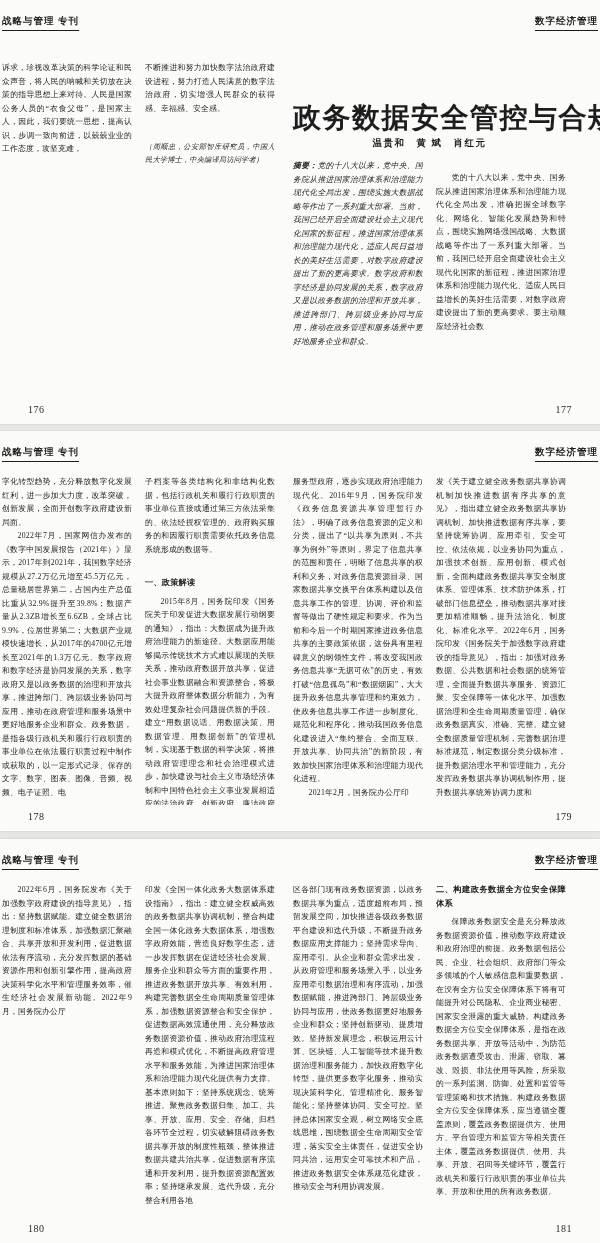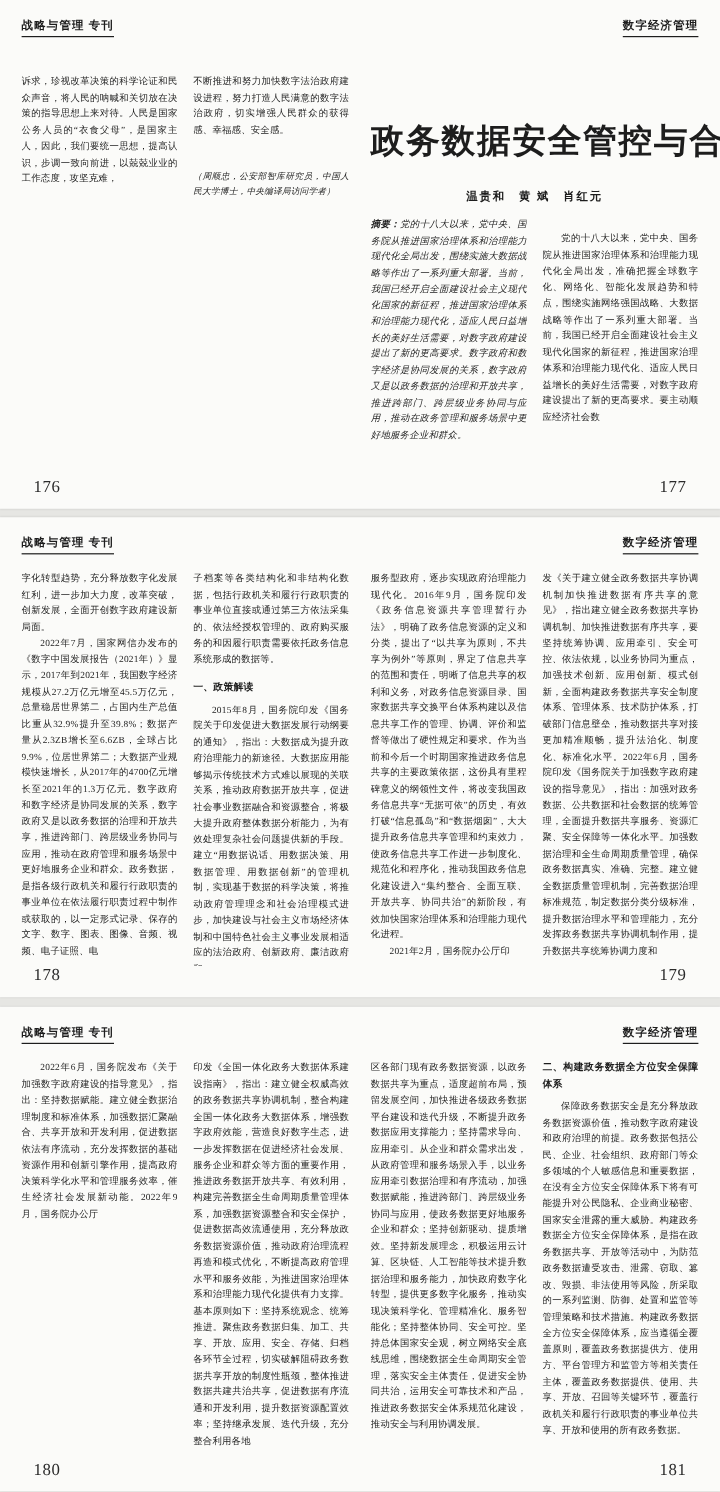--- a/index.html
+++ b/index.html
@@ -4,66 +4,66 @@
 <style>
   * { margin:0; padding:0; box-sizing:border-box; }
   html,body { background:#e6e6e3; }
   #canvas {
     width:600px; height:1243px; background:#e6e6e3;
     font-family:"Liberation Serif","DejaVu Serif",serif;
     color:#1d1d1d; overflow:hidden; margin:0 auto; position:relative;
   }
   .spread {
     background:#fbfbf9; position:relative;
-    padding:15px 18px 0; overflow:hidden;
+    padding:15px 2px 0; overflow:hidden;
     box-shadow:0 0 2px rgba(0,0,0,0.12);
   }
   #spread1 { height:424px; }
   #spread2 { height:400px; margin-top:7px; }
   #spread3 { height:404px; margin-top:8px; }
 
   .hdr-row { display:flex; justify-content:space-between; align-items:flex-start; height:16px; }
   .hdr {
     font-weight:bold; font-size:9.5px; letter-spacing:1px;
     border-bottom:1px solid #1d1d1d; padding-bottom:2px; white-space:nowrap;
   }
 
   .pages { display:flex; gap:18px; margin-top:13px; }
   .pg { width:273px; position:relative; }
 
-  .cols { display:flex; overflow:hidden;justify-content:space-between; }
+  .cols { display:flex; gap:13px; overflow:hidden; }
   .col {
     width:130px; flex:0 0 130px; font-size:7.8px; line-height:13.5px;
     text-align:justify; overflow:hidden; letter-spacing:0.2px;
   }
   .cols.tall { height:330px; }
 
   .blk { margin:0; }
   .blk.p { text-indent:2em; }
-  .blk.h { font-weight:bold; margin:10px 0 5px; text-indent:0;
+  .blk.h { font-weight:bold; margin:20px 0 5px; text-indent:0;
            font-family:"Liberation Sans","DejaVu Sans",sans-serif; font-size:8.2px; }
   .blk.h:first-child { margin-top:0; }
   .blk.cont { text-indent:0; }
 
-  .pagenum { position:absolute; bottom:9px; font-size:14px; color:#2a2a2a; letter-spacing:0.5px; }
+  .pagenum { position:absolute; bottom:9px; font-size:10px; color:#2a2a2a; letter-spacing:0.5px; }
   .pagenum.pn-left  { left:28px; }
   .pagenum.pn-right { right:28px; }
 
   
   .s1-left-cols { margin-top:17px; height:250px; }
   .note {
     font-style:italic; font-size:7.2px; line-height:12.5px;
     margin-top:26px; text-align:justify;
   }
   .s1-right { text-align:center; }
   .article-title {
     font-size:28px; font-weight:bold; letter-spacing:1.5px;
     margin-top:55px; white-space:nowrap;
   }
-  .authors { font-size:9.5px; margin-top:21px; letter-spacing:1.5px; font-weight:bold;font-family:Liberation Serif, serif; }
+  .authors { font-size:9.5px; letter-spacing:1.5px; font-weight:bold;font-family:Liberation Serif, serif; }
   .s1-right-cols { margin-top:9px; text-align:left; height:212px; }
   .kai { font-style:italic; }
   .kai b { font-style:italic; }
   .intro { margin-top:12px; text-indent:2em; font-style:normal; }
 </style>
 </head>
 <body>
 
 <div id="canvas">
 

